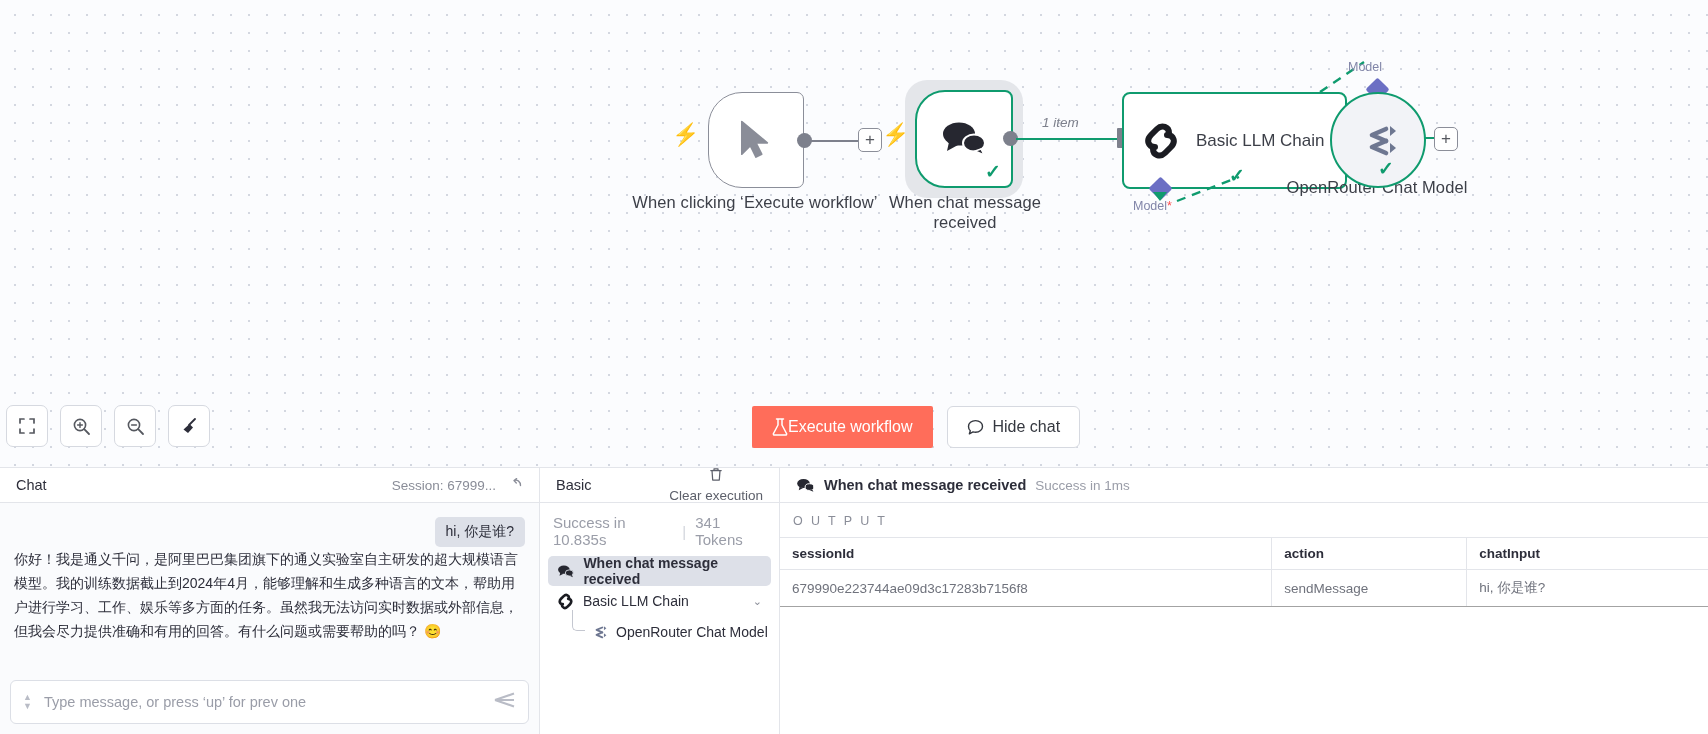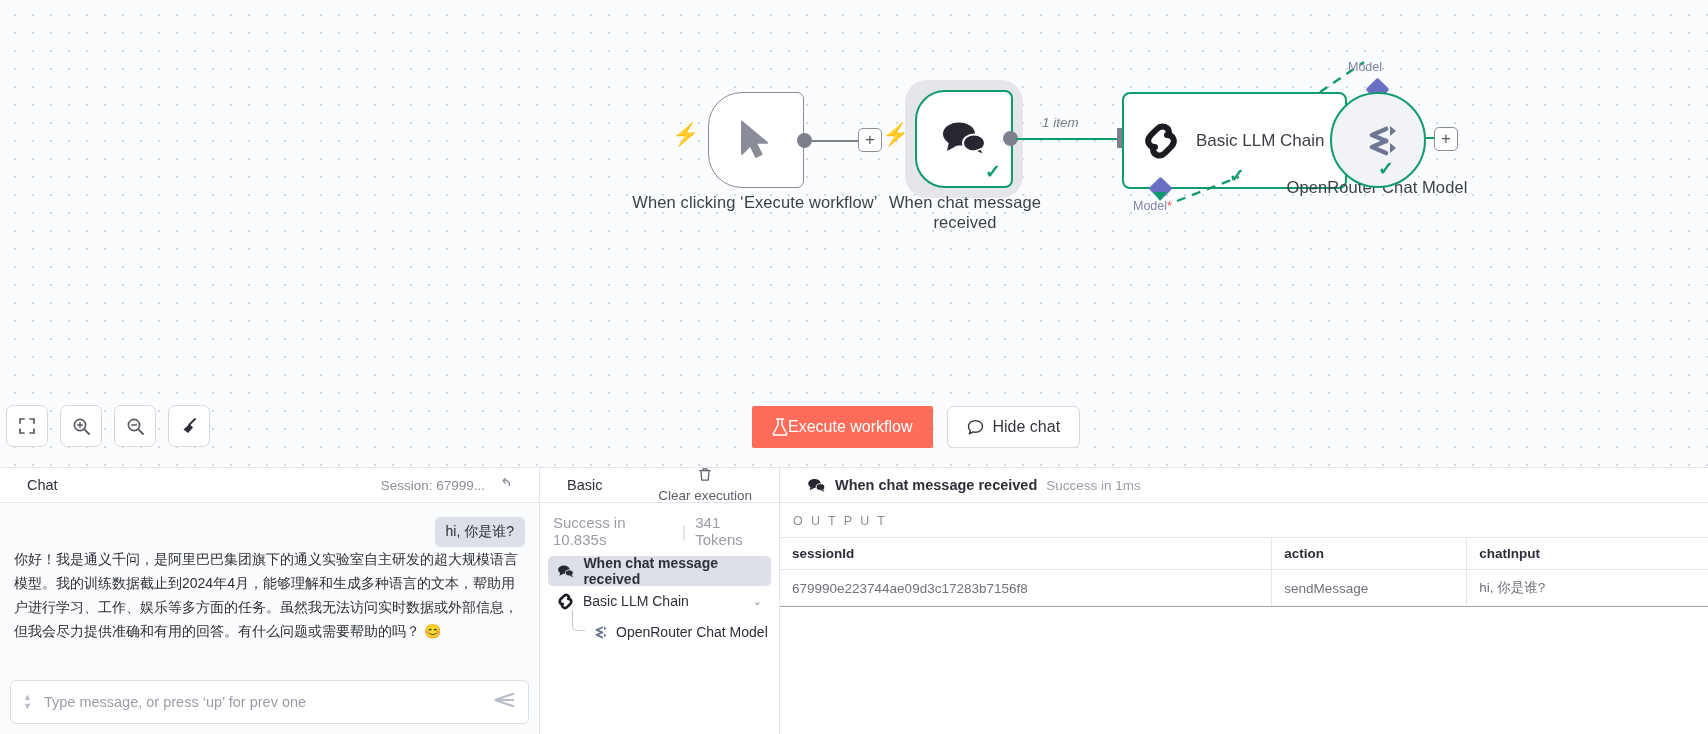--- a/index.html
+++ b/index.html
@@ -155,21 +155,21 @@
   
   #bottom {
     position: absolute; left: 0; top: 467px;
     width: 1708px; height: 267px;
     display: flex;
     border-top: 1px solid #e3e5ea;
     background: #fff;
   }
   .panel-head {
     height: 35px; border-bottom: 1px solid #e3e5ea;
-    display: flex; align-items: center; padding: 0 27px;
+    display: flex; align-items: center; padding: 0 16px;
     font-size: 14.5px; color: #2d2e3a; background: #fff;
     flex: none;
   }
 
   
   #chat-panel {
     width: 540px; flex: none; display: flex; flex-direction: column;
     border-right: 1px solid #e3e5ea; background: #fafbfd;
   }
   #chat-session {

